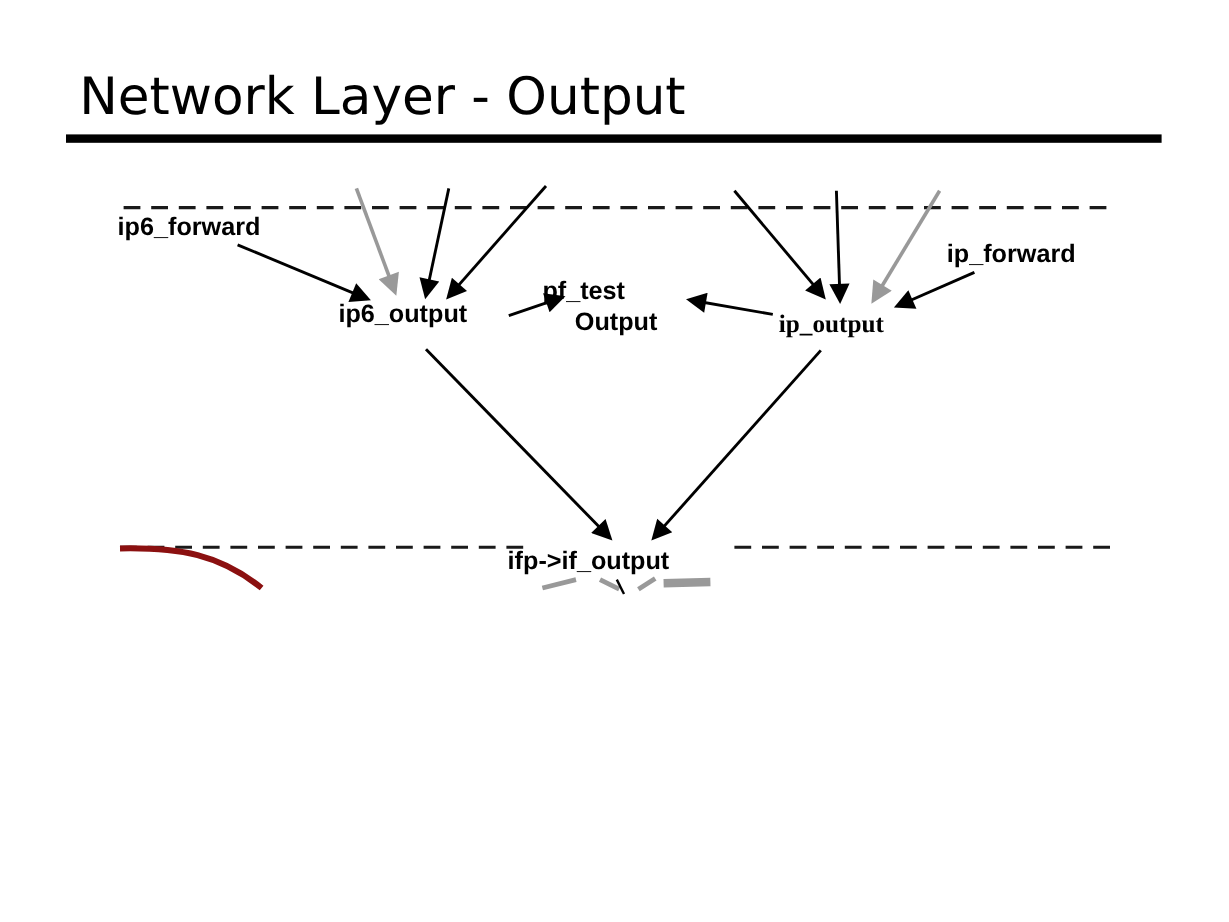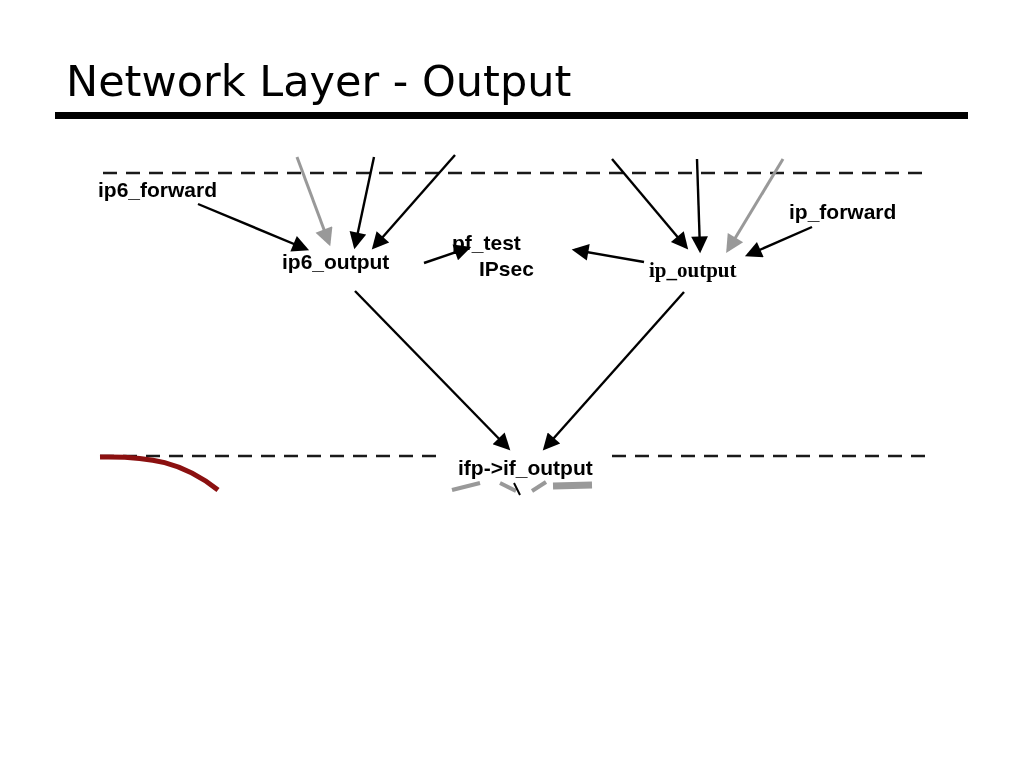--- a/index.html
+++ b/index.html
@@ -72,17 +72,17 @@
     <line class="artifact-gray" x1="500" y1="483" x2="516" y2="491" stroke-width="4"></line>
     <line class="artifact-gray" x1="532" y1="491" x2="546" y2="482" stroke-width="4"></line>
     <line class="artifact-gray" x1="553" y1="486" x2="592" y2="485" stroke-width="7"></line>
     <line class="artifact-black" x1="514" y1="483" x2="520" y2="495" stroke-width="2"></line>
   </svg>
 
   <div class="node-label" style="left:98px;top:177px;">ip6_forward</div>
   <div class="node-label" style="left:789px;top:199px;">ip_forward</div>
   <div class="node-label" style="left:282px;top:249px;">ip6_output</div>
   <div class="node-label" style="left:452px;top:230px;">pf_test</div>
-  <div class="node-label" style="left:479px;top:256px;">IPsec</div>
+  <div class="node-label" style="left:479px;top:256px;">Output</div>
   <div class="node-label" style="left:649px;top:257px;font-family:Liberation Serif, serif;">ip_output</div>
-  <div class="node-label" style="left:458px;top:455px;">ifp-&gt;if_output</div>
+  <div class="node-label" style="left:423px;top:455px;">ifp-&gt;if_output</div>
 
 </div>
 
 </body></html>

